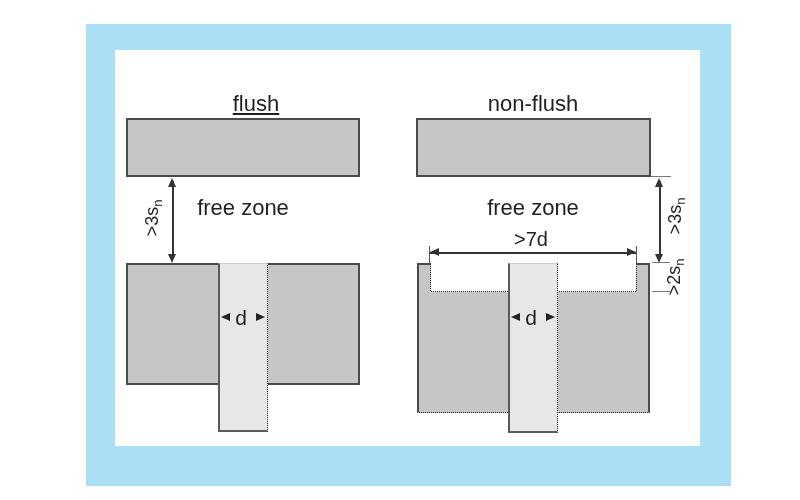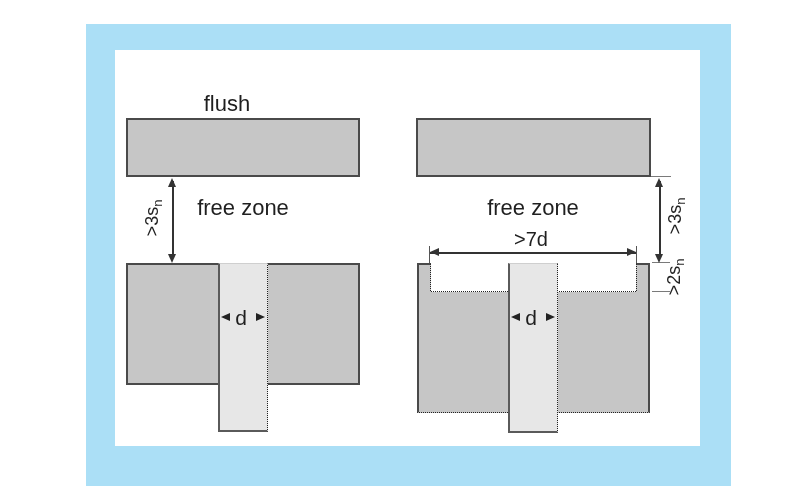--- a/index.html
+++ b/index.html
@@ -39,38 +39,39 @@
   .rot sub{font-size:13px;}
 </style>
 </head>
 <body>
 
 <div class="canvas">
 
   <div class="abs frame"></div>
   <div class="abs panel"></div>
 
-  <div class="abs t-label" style="left:167px;top:91px;width:120px;">flush</div>
+  <div class="abs t-label" style="left:196px;top:91px;width:120px;text-decoration:underline;">flush</div>
 
   <div class="abs plate" style="left:126px;top:118px;width:234px;height:59px;"></div>
 
   <div class="abs dimline-v" style="left:172px;top:181px;height:76px;"></div>
   <div class="abs tri tri-up" style="left:168px;top:178px;"></div>
   <div class="abs tri tri-down" style="left:168px;top:254px;"></div>
   <div class="abs rot" style="left:155px;top:218px;"><span>&gt;3s</span><sub>n</sub></div>
 
   <div class="abs t-label" style="left:193px;top:195px;width:100px;">free zone</div>
 
   <div class="abs block" style="left:126px;top:263px;width:234px;height:122px;"></div>
   <div class="abs sensor" style="left:218px;top:263px;width:50px;height:169px;"></div>
 
   <div class="abs tri tri-left" style="left:221px;top:313px;border-right-color:#222;"></div>
   <div class="abs t-d" style="left:230px;top:306px;width:22px;">d</div>
   <div class="abs tri tri-right" style="left:256px;top:313px;border-left-color:#222;"></div>
 
+  <div class="abs t-label" style="left:473px;top:91px;width:120px;">non-flush</div>
 
   <div class="abs plate" style="left:416px;top:118px;width:235px;height:59px;"></div>
   <div class="abs extline" style="left:651px;top:176px;width:20px;height:1px;"></div>
 
   <div class="abs dimline-v" style="left:659px;top:181px;height:76px;"></div>
   <div class="abs tri tri-up" style="left:655px;top:178px;"></div>
   <div class="abs tri tri-down" style="left:655px;top:254px;"></div>
   <div class="abs rot" style="left:678px;top:216px;"><span>&gt;3s</span><sub>n</sub></div>
 
   <div class="abs t-label" style="left:483px;top:195px;width:100px;">free zone</div>

